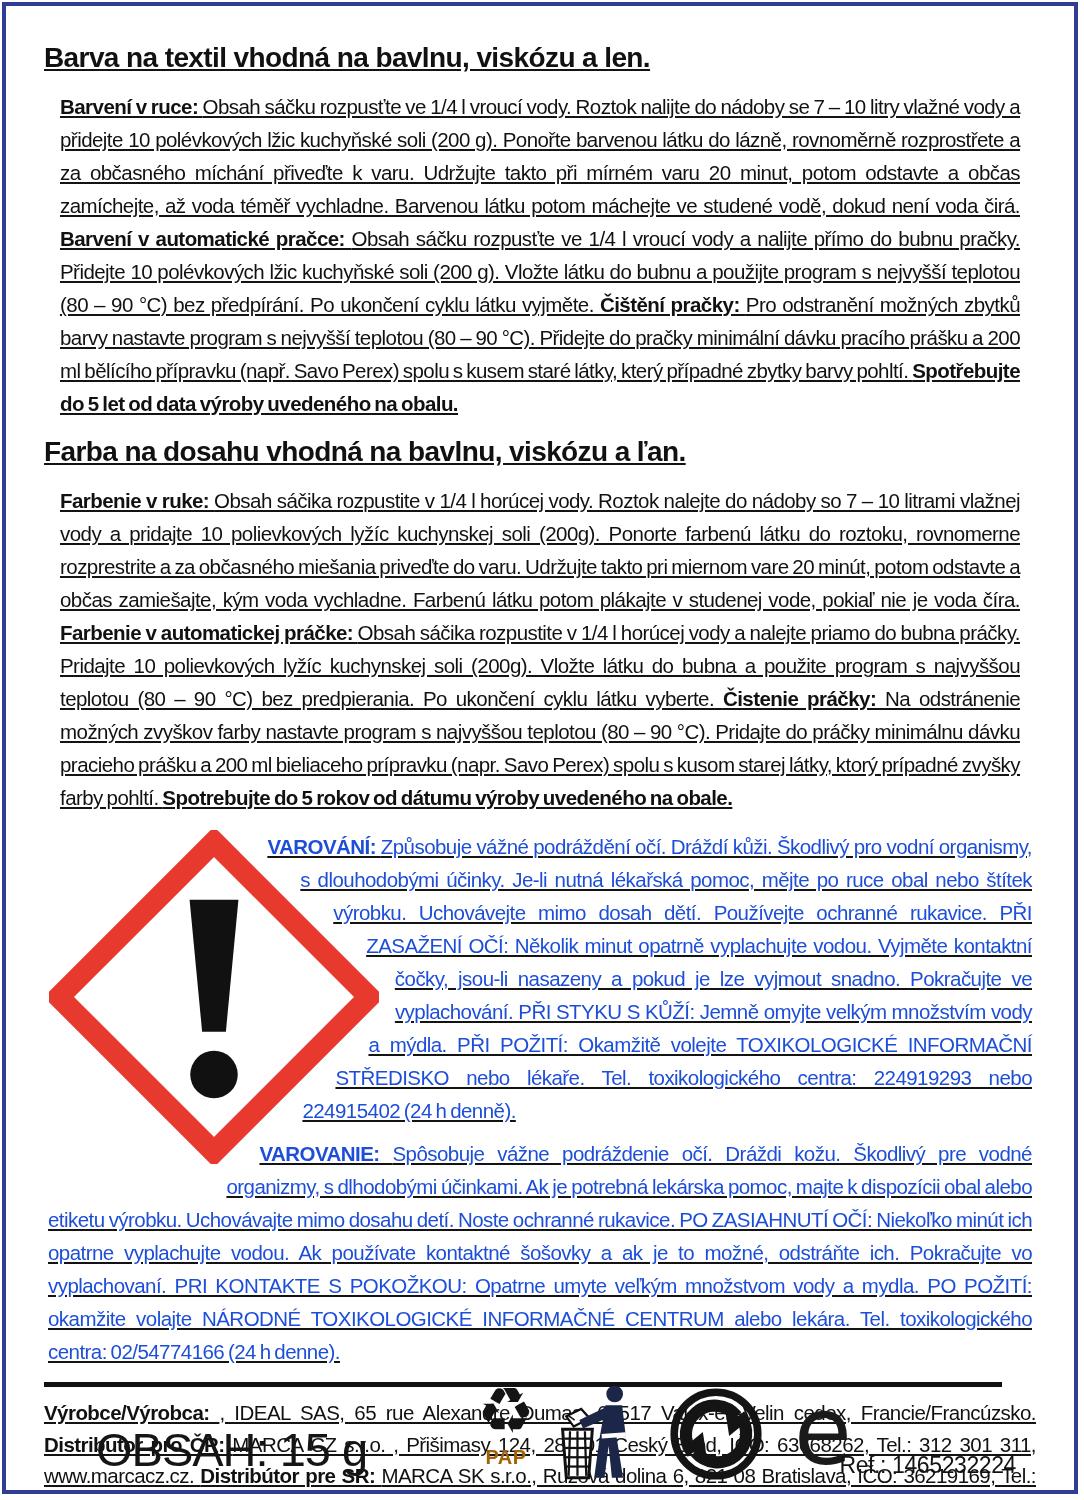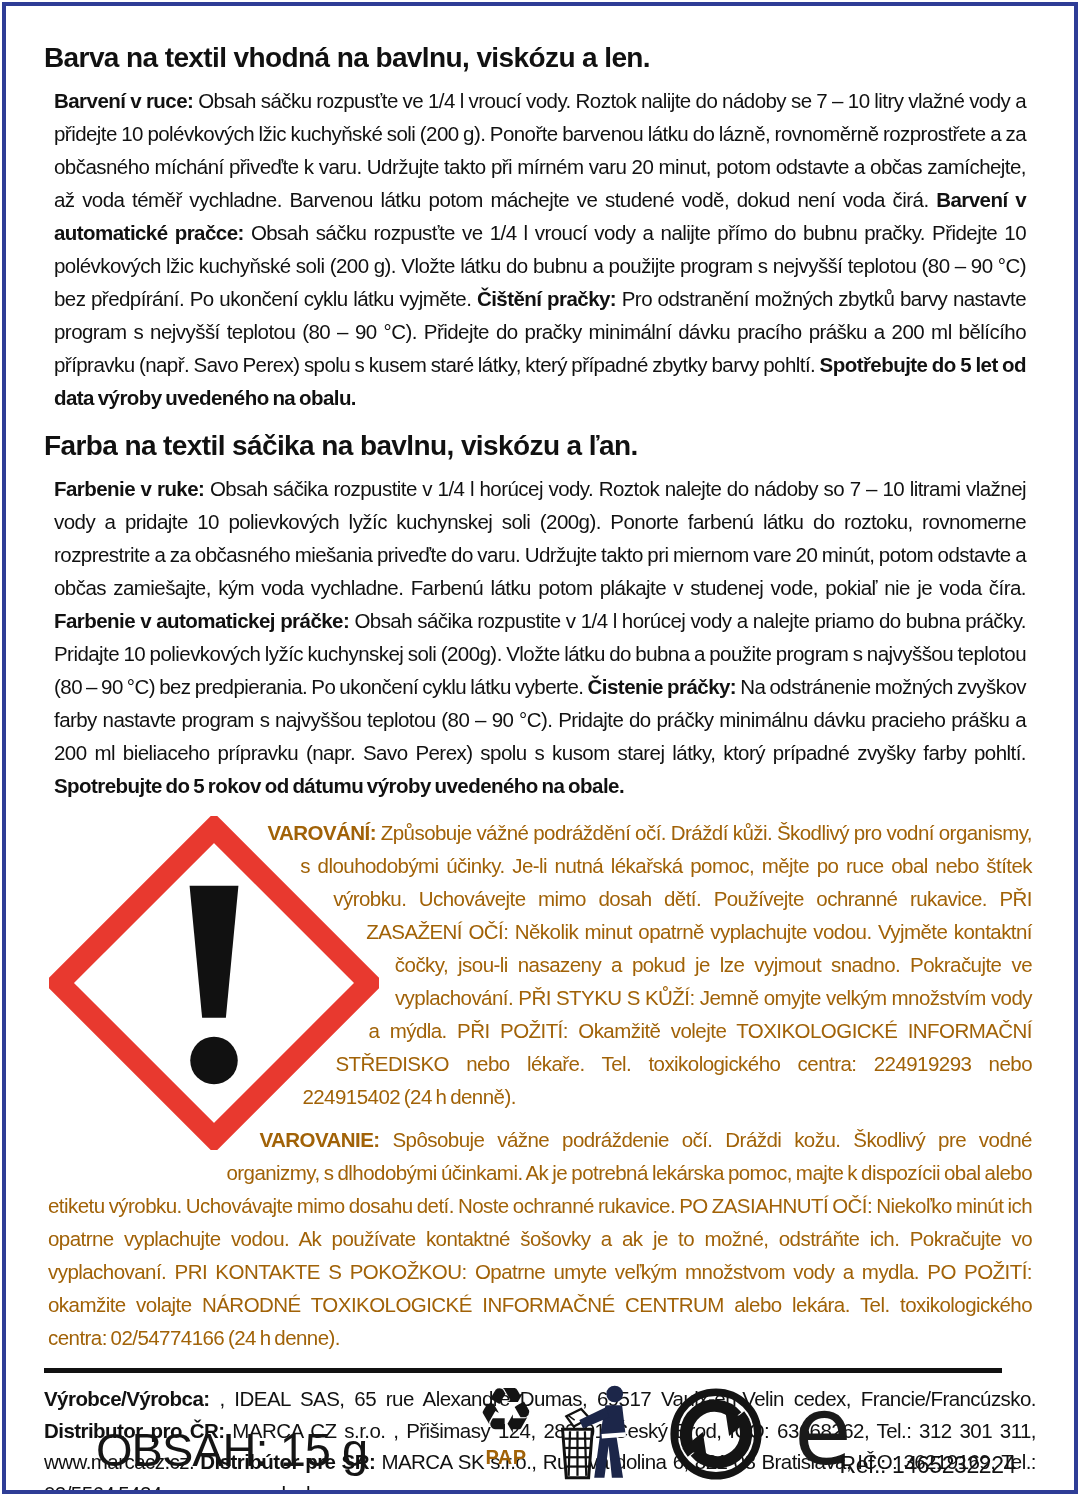--- a/index.html
+++ b/index.html
@@ -1,37 +1,37 @@
 <!DOCTYPE html>
 <html style="--page-border: #2e3d96; --ghs-red: #e8392f; --icon-navy: #1c2649; --text: #111111;"><head>
 <meta charset="utf-8">
 <style>
   html, body { margin:0; padding:0; background:#ffffff; }
   body { width:1084px; height:1500px; position:relative;
          font-family:"Liberation Sans", sans-serif; color:#131313; }
 
   .label { position:absolute; left:2px; top:2px; width:1076px; height:1492px;
            border:4px solid var(--page-border, #2e3d96); box-sizing:border-box;
-           background:#fff; padding:0 38px; overflow:hidden; }
+           background:#fff; padding:0 38px; overflow:hidden;text-decoration:underline; }
 
   .h-main { font-size:28px; font-weight:bold; letter-spacing:-0.6px;
             margin:36px 0 8px 0; color:#111; }
   .h-main.second { margin-top:16px; }
 
   .body-par { font-size:20.5px; line-height:33px; text-align:justify;
-              letter-spacing:-0.55px; word-spacing:-1.4px; margin:10px; color:#111; }
+              letter-spacing:-0.55px; word-spacing:-1.4px; margin:16px; color:#111; }
   .body-par b { letter-spacing:-0.55px; }
 
   .warning-section { position:relative; margin-top:14px; }
   .diamond-float { float:left; width:392px; height:344px;
                    shape-outside: polygon(43.9% 0%, 86.2% 48.3%, 43.9% 96.5%, 1.5% 48.3%);
                    shape-margin:13px; }
   .diamond-svg { position:absolute; left:5px; top:0; width:330px; height:334px; }
   .warn-par { font-size:20.5px; line-height:33px; text-align:justify;
-              letter-spacing:-0.55px; word-spacing:-1.4px; margin:4px; color:#a16207; }
+              letter-spacing:-0.55px; word-spacing:-1.4px; margin:4px; color:#1d4ed8; }
   .warn-par.second { margin-top:10px; }
 
   .rule { height:5px; background:#111; margin:14px 34px 0 0; clear:both; }
 
   .footer-par { font-size:20.5px; line-height:31.5px; text-align:justify;
                 letter-spacing:-0.55px; word-spacing:-1.2px; margin:10px 0 0 0; color:#111; }
 
   .bottom-row { position:absolute; left:40px; right:40px; top:1372px; height:112px;margin-left:48px; }
   .obsah { position:absolute; left:2px; top:44px; font-size:47px;
            letter-spacing:-1px; color:#151515; }
@@ -51,21 +51,21 @@
   .st-red  { stroke: var(--ghs-red, #e8392f); }
 </style>
 </head>
 <body>
 
 <div class="label">
 
   <h1 class="h-main">Barva na textil vhodná na bavlnu, viskózu a len.</h1>
   <p class="body-par"><b>Barvení v ruce: </b><span>Obsah sáčku rozpusťte ve 1/4 l vroucí vody. Roztok nalijte do nádoby se 7 – 10 litry vlažné vody a přidejte 10 polévkových lžic kuchyňské soli (200 g). Ponořte barvenou látku do lázně, rovnoměrně rozprostřete a za občasného míchání přiveďte k varu. Udržujte takto při mírném varu 20 minut, potom odstavte a občas zamíchejte, až voda téměř vychladne. Barvenou látku potom máchejte ve studené vodě, dokud není voda čirá. </span><b>Barvení v automatické pračce: </b><span>Obsah sáčku rozpusťte ve 1/4 l vroucí vody a nalijte přímo do bubnu pračky. Přidejte 10 polévkových lžic kuchyňské soli (200 g). Vložte látku do bubnu a použijte program s nejvyšší teplotou (80 – 90 °C) bez předpírání. Po ukončení cyklu látku vyjměte. </span><b>Čištění pračky: </b><span>Pro odstranění možných zbytků barvy nastavte program s nejvyšší teplotou (80 – 90 °C). Přidejte do pračky minimální dávku pracího prášku a 200 ml bělícího přípravku (např. Savo Perex) spolu s kusem staré látky, který případné zbytky barvy pohltí. </span><b>Spotřebujte do 5 let od data výroby uvedeného na obalu.</b></p>
 
-  <h1 class="h-main second">Farba na textil sáčika na bavlnu, viskózu a ľan.</h1>
+  <h1 class="h-main second">Farba na dosahu vhodná na bavlnu, viskózu a ľan.</h1>
   <p class="body-par"><b>Farbenie v ruke: </b><span>Obsah sáčika rozpustite v 1/4 l horúcej vody. Roztok nalejte do nádoby so 7 – 10 litrami vlažnej vody a pridajte 10 polievkových lyžíc kuchynskej soli (200g). Ponorte farbenú látku do roztoku, rovnomerne rozprestrite a za občasného miešania priveďte do varu. Udržujte takto pri miernom vare 20 minút, potom odstavte a občas zamiešajte, kým voda vychladne. Farbenú látku potom plákajte v studenej vode, pokiaľ nie je voda číra. </span><b>Farbenie v automatickej práčke: </b><span>Obsah sáčika rozpustite v 1/4 l horúcej vody a nalejte priamo do bubna práčky. Pridajte 10 polievkových lyžíc kuchynskej soli (200g). Vložte látku do bubna a použite program s najvyššou teplotou (80 – 90 °C) bez predpierania. Po ukončení cyklu látku vyberte. </span><b>Čistenie práčky: </b><span>Na odstránenie možných zvyškov farby nastavte program s najvyššou teplotou (80 – 90 °C). Pridajte do práčky minimálnu dávku pracieho prášku a 200 ml bieliaceho prípravku (napr. Savo Perex) spolu s kusom starej látky, ktorý prípadné zvyšky farby pohltí. </span><b>Spotrebujte do 5 rokov od dátumu výroby uvedeného na obale.</b></p>
 
   <div class="warning-section">
     <div class="diamond-float"></div>
     <svg class="diamond-svg" viewBox="0 0 100 100" aria-hidden="true">
       <polygon points="50,3 97,50 50,97 3,50" fill="#ffffff" class="st-red" stroke-width="6.5" stroke-linejoin="miter"></polygon>
       <path d="M42.6 20.5 L57.4 20.5 L53.6 60.5 L46.4 60.5 Z" fill="#111111"></path>
       <circle cx="50" cy="73.5" r="7.2" fill="#111111"></circle>
     </svg>
     <p class="warn-par"><b>VAROVÁNÍ: </b><span>Způsobuje vážné podráždění očí. Dráždí kůži. Škodlivý pro vodní organismy, s dlouhodobými účinky. Je-li nutná lékařská pomoc, mějte po ruce obal nebo štítek výrobku. Uchovávejte mimo dosah dětí. Používejte ochranné rukavice. PŘI ZASAŽENÍ OČÍ: Několik minut opatrně vyplachujte vodou. Vyjměte kontaktní čočky, jsou-li nasazeny a pokud je lze vyjmout snadno. Pokračujte ve vyplachování. PŘI STYKU S KŮŽÍ: Jemně omyjte velkým množstvím vody a mýdla. PŘI POŽITÍ: Okamžitě volejte TOXIKOLOGICKÉ INFORMAČNÍ STŘEDISKO nebo lékaře. Tel. toxikologického centra: 224919293 nebo 224915402 (24 h denně).</span></p>

